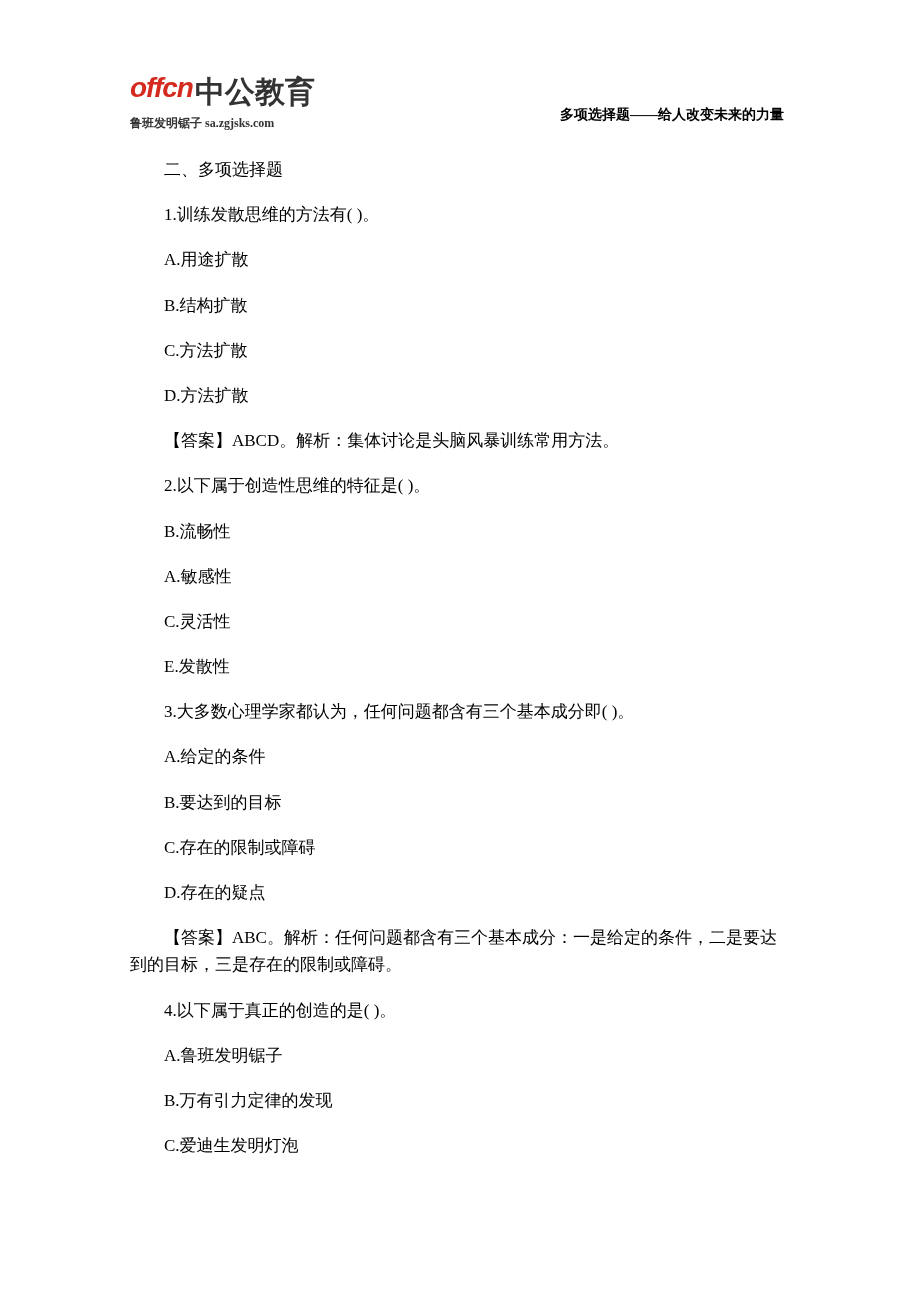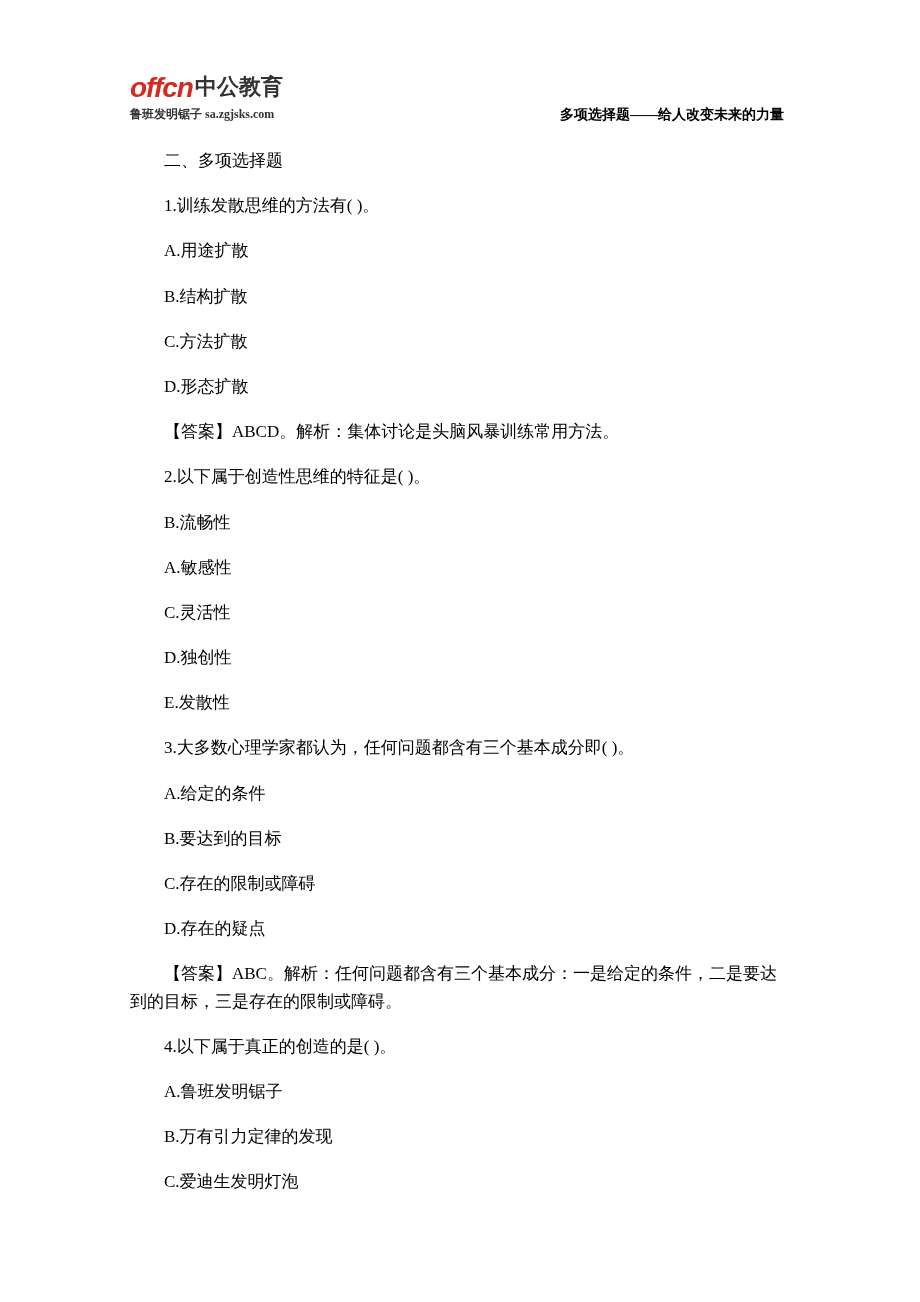--- a/index.html
+++ b/index.html
@@ -31,21 +31,21 @@
     .logo-offcn {
       font-family: Arial, sans-serif;
       font-size: 28px;
       font-weight: bold;
       font-style: italic;
       color: #d42a1f;
       letter-spacing: -1px;
     }
     .logo-cn {
       font-family: "Microsoft YaHei", sans-serif;
-      font-size: 22px;
+      font-size: 30px;
       font-weight: bold;
       color: #333;
       margin-left: 2px;
     }
     .logo-sub {
       font-family: "SimSun", serif;
       font-size: 12px;
       color: #333;
       font-weight: bold;
       margin-top: 2px;
@@ -88,28 +88,27 @@
     <div class="header-slogan">多项选择题——给人改变未来的力量</div>
   </div>
 
   <div class="content">
     <p class="para">二、多项选择题</p>
 
     <p class="para">1.训练发散思维的方法有( )。</p>
     <p class="para">A.用途扩散</p>
     <p class="para">B.结构扩散</p>
     <p class="para">C.方法扩散</p>
-    <p class="para">D.形态扩散</p>
+    <p class="para">D.方法扩散</p>
     <p class="para">【答案】ABCD。解析：集体讨论是头脑风暴训练常用方法。</p>
 
     <p class="para">2.以下属于创造性思维的特征是( )。</p>
     <p class="para">B.流畅性</p>
     <p class="para">A.敏感性</p>
     <p class="para">C.灵活性</p>
-    <p class="para">D.独创性</p>
     <p class="para">E.发散性</p>
 
     <p class="para">3.大多数心理学家都认为，任何问题都含有三个基本成分即( )。</p>
     <p class="para">A.给定的条件</p>
     <p class="para">B.要达到的目标</p>
     <p class="para">C.存在的限制或障碍</p>
     <p class="para">D.存在的疑点</p>
     <p class="wrap">【答案】ABC。解析：任何问题都含有三个基本成分：一是给定的条件，二是要达到的目标，三是存在的限制或障碍。</p>
 
     <p class="para">4.以下属于真正的创造的是( )。</p>

